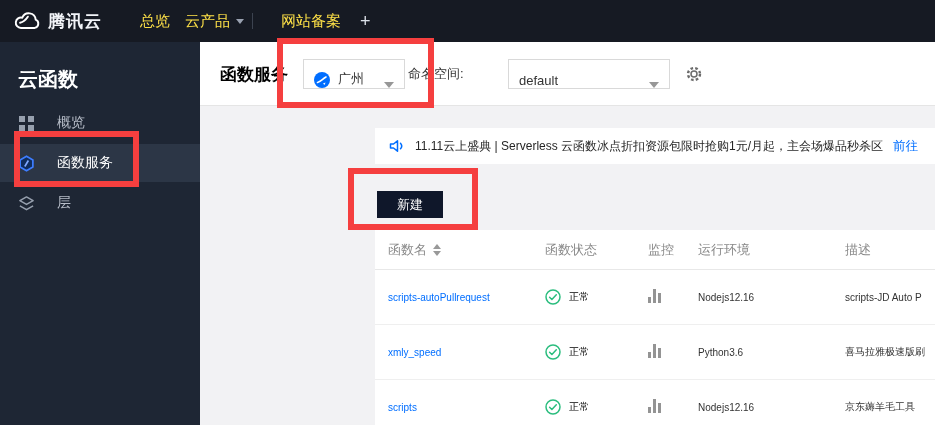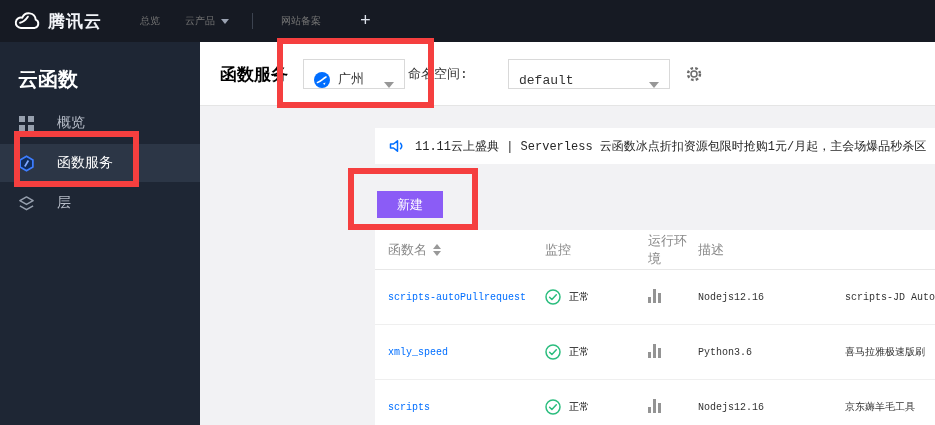--- a/index.html
+++ b/index.html
@@ -1,25 +1,25 @@
 <!DOCTYPE html>
 <html><head>
 <meta charset="utf-8">
 <style>
   * { margin:0; padding:0; box-sizing:border-box; }
   html,body { width:935px; height:425px; overflow:hidden; }
   body { font-family:"Liberation Sans","DejaVu Sans",sans-serif; background:#f2f2f4; }
   #app { position:relative; width:935px; height:425px; background:#f2f2f4; }
-  .abs { position:absolute;font-family:Liberation Mono, monospace; }
+  .abs { position:absolute; }
 
   
   .topnav { left:0; top:0; width:935px; height:42px; background:#161a23; z-index:5; }
   .brand { left:14px; top:0; height:42px; display:flex; align-items:center; gap:8px; color:#fff; }
   .brand-name { font-size:17px; font-weight:bold; letter-spacing:1px; color:#f2f4f8; }
-  .nav-item { top:0; height:42px; display:flex; align-items:center; color:#737373; font-size:10px; cursor:pointer; }
+  .nav-item { top:0; height:42px; display:flex; align-items:center; color:#fde047; font-size:15px; cursor:pointer; }
   .nav-caret { width:0; height:0; border-left:4px solid transparent; border-right:4px solid transparent; border-top:5px solid #9aa2b1; margin-left:6px; }
   .nav-divider { left:252px; top:13px; width:1px; height:16px; background:#3c4350; }
   .nav-plus { font-size:18px; color:#dde2ea; }
 
   
   .sidebar { left:0; top:42px; width:200px; height:383px; background:#1e2634; z-index:4; }
   .sb-title { left:18px; top:24px; color:#ffffff; font-size:20px; font-weight:bold; }
   .sb-item { left:0; width:200px; height:38px; display:flex; align-items:center; padding-left:18px; gap:22px; color:#b7bdc8; font-size:14px; cursor:pointer; }
   .sb-item.selected { background:#2c3646; color:#ffffff; }
   .sb-ico { width:17px; height:17px; display:inline-flex; }
@@ -33,21 +33,21 @@
   .caret-down { width:0; height:0; border-left:5px solid transparent; border-right:5px solid transparent; border-top:6px solid #979797; margin-left:auto; }
   .ns-label { left:208px; top:0; height:64px; display:flex; align-items:center; font-size:13px; color:#333; }
   .gear { left:486px; top:24px; width:16px; height:16px; cursor:pointer; }
 
   
   .notice { left:375px; top:128px; width:560px; height:36px; background:#ffffff; display:flex; align-items:center; padding:0 0 0 14px; gap:10px; overflow:hidden; z-index:2; }
   .notice-text { font-size:12px; color:#262626; white-space:nowrap; }
   .notice-link { font-size:12.5px; color:#006eff; white-space:nowrap; cursor:pointer; }
 
   
-  .create-btn { left:377px; top:191px; width:66px; height:27px; background:#8b5cf6; color:#ffffff; font-size:13px; display:flex; align-items:center; justify-content:center; cursor:pointer; border:none; z-index:2; }
+  .create-btn { left:377px; top:191px; width:66px; height:27px; background:#0f172a; color:#ffffff; font-size:13px; display:flex; align-items:center; justify-content:center; cursor:pointer; border:none; z-index:2; }
 
   
   .table-panel { left:375px; top:230px; width:560px; height:195px; background:#ffffff; z-index:2; overflow:hidden; }
   .trow { display:grid; grid-template-columns:157px 103px 50px 147px 1fr; align-items:center; padding-left:13px; }
   .thead { height:40px; border-bottom:1px solid #e8e8e8; color:#888888; font-size:13px; }
   .tbody-row { height:55px; border-bottom:1px solid #efefef; font-size:10px; color:#333; }
   .cell-name { color:#006eff; cursor:pointer; white-space:nowrap; overflow:hidden; }
   .cell-status { display:flex; align-items:center; gap:8px; color:#000000; }
   .cell-desc { white-space:nowrap; overflow:hidden; }
   .th-name { display:flex; align-items:center; gap:6px; }
@@ -171,20 +171,21 @@
 
   <div class="abs table-panel">
     <div class="trow thead">
       <div class="th-name">
         <span>函数名</span>
         <span class="sort-ico">
             <i class="sort-up"></i>
             <i class="sort-dn"></i>
           </span>
       </div>
+      <div>函数状态</div>
       <div>监控</div>
       <div>运行环境</div>
       <div>描述</div>
     </div>
 
     <div class="trow tbody-row">
       <div class="cell-name">scripts-autoPullrequest</div>
       <div class="cell-status">
         <span class="sb-ico" style="width:16px;height:16px;">
           <svg viewBox="0 0 16 16" width="16" height="16">

